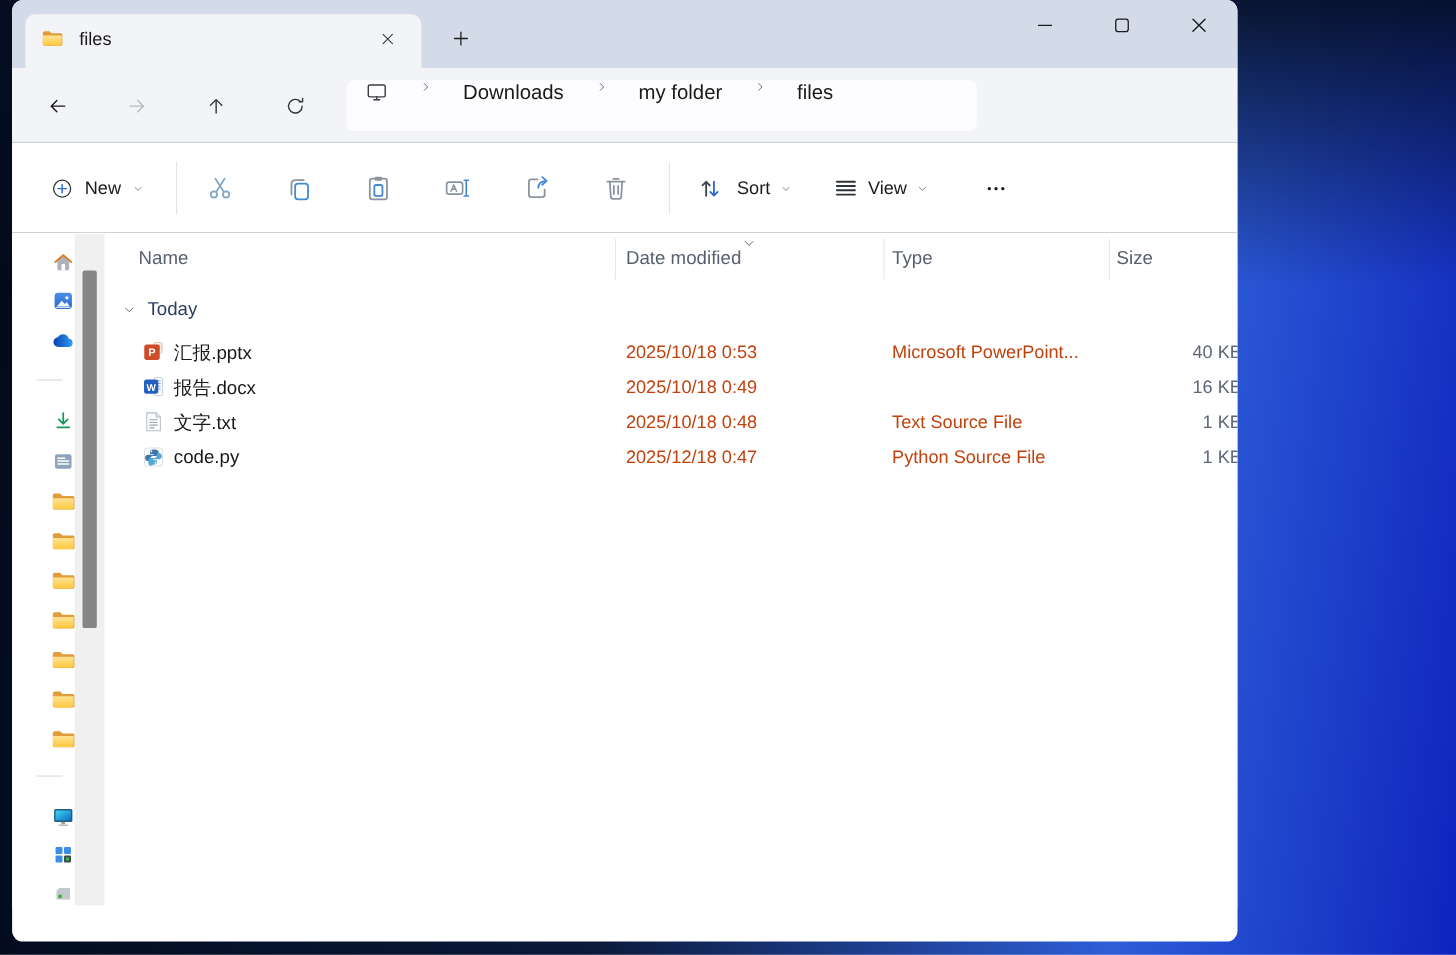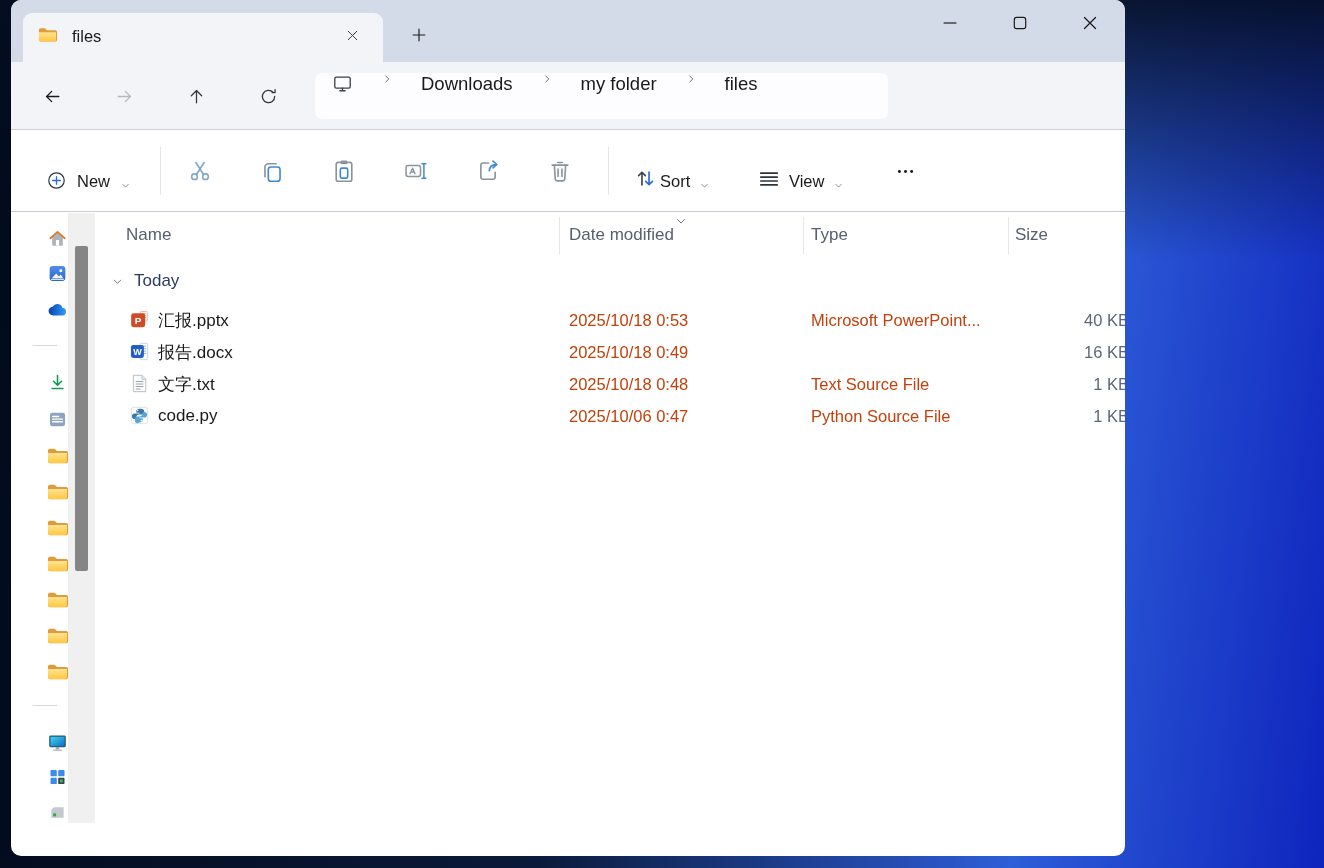--- a/index.html
+++ b/index.html
@@ -25,21 +25,21 @@
   .navbtn{position:absolute;top:17px;width:34px;height:34px;display:flex;align-items:center;justify-content:center}
   .crumbbar{position:absolute;left:304px;top:11px;width:573px;height:46px;background:#fdfdff;border-radius:7px;display:flex;align-items:flex-start;padding-left:17px}
   .crumb-sep{margin:0 28px;color:#444;display:flex}
   .crumb{font-size:18.5px;color:#191919}
   .searchbar{position:absolute;left:892px;top:11px;width:393px;height:46px;background:#fdfdff;border-radius:7px}
   .searchbar input{position:absolute;left:20px;top:0;width:330px;height:44px;border:none;outline:none;background:transparent;font-family:inherit;font-size:17.5px;color:#1a1a1a}
   .searchbar input::placeholder{color:#757575}
   .search-ic{position:absolute;right:19px;top:14px;color:#42464d}
   
   .toolbar{position:absolute;left:0;top:131px;right:0;height:81px;background:#fff;border-bottom:1px solid #c8ccd4}
-  .tbtn{position:absolute;top:20px;height:40px;display:flex;align-items:flex-end;border-radius:5px}
+  .tbtn{position:absolute;top:20px;height:40px;display:flex;align-items:center;border-radius:5px}
   .tbtn .lbl{font-size:16.5px;color:#1b1b1b}
   .ibtn{position:absolute;top:20px;width:40px;height:40px;display:flex;align-items:center;justify-content:center}
   .tsep{position:absolute;top:16px;width:1px;height:48px;background:#e3e4e8}
   .chev{display:flex;color:#5a5f66}
   
   .main{position:absolute;left:0;top:212px;right:0;height:613px;background:#fff}
   .sidebar{position:absolute;left:0;top:0;width:84px;height:613px}
   .side-ic{position:absolute;left:36px;width:21px;height:21px}
   .side-sep{position:absolute;left:22px;width:24px;height:1px;background:#d9d9d9}
   .sb-track{position:absolute;left:57px;top:1px;width:27px;height:610px;background:#f0f0f0}
@@ -386,21 +386,21 @@
         <svg width="26" height="26" viewBox="0 0 24 24">
           <use href="#sym-trash"></use>
         </svg>
       </div>
     <div class="tsep" style="left:597px"></div>
 
     <div class="tbtn" style="left:622px">
       <svg width="25" height="25" viewBox="0 0 24 24">
           <use href="#sym-sort"></use>
         </svg>
-      <span class="lbl" style="margin-left:2px">Sort</span>
+      <span class="lbl" style="margin-left:12px">Sort</span>
       <span class="chev" style="margin-left:9px">
           <svg width="11" height="11" viewBox="0 0 24 24">
             <use href="#sym-chevd"></use>
           </svg>
         </span>
     </div>
     <div class="tbtn" style="left:746px">
       <svg width="24" height="24" viewBox="0 0 24 24">
           <use href="#sym-viewlines"></use>
         </svg>
@@ -529,21 +529,21 @@
         <span class="fname">文字.txt</span>
         <span class="fdate">2025/10/18 0:48</span>
         <span class="ftype">Text Source File</span>
         <span class="fsize">1 KB</span>
       </div>
       <div class="frow" style="top:188px">
         <svg class="icon" viewBox="0 0 20 20">
             <use href="#sym-py"></use>
           </svg>
         <span class="fname">code.py</span>
-        <span class="fdate">2025/10/06 0:47</span>
+        <span class="fdate">2025/12/18 0:47</span>
         <span class="ftype">Python Source File</span>
         <span class="fsize">1 KB</span>
       </div>
     </div>
   </div>
 
 
 </div>
 
 </body></html>

